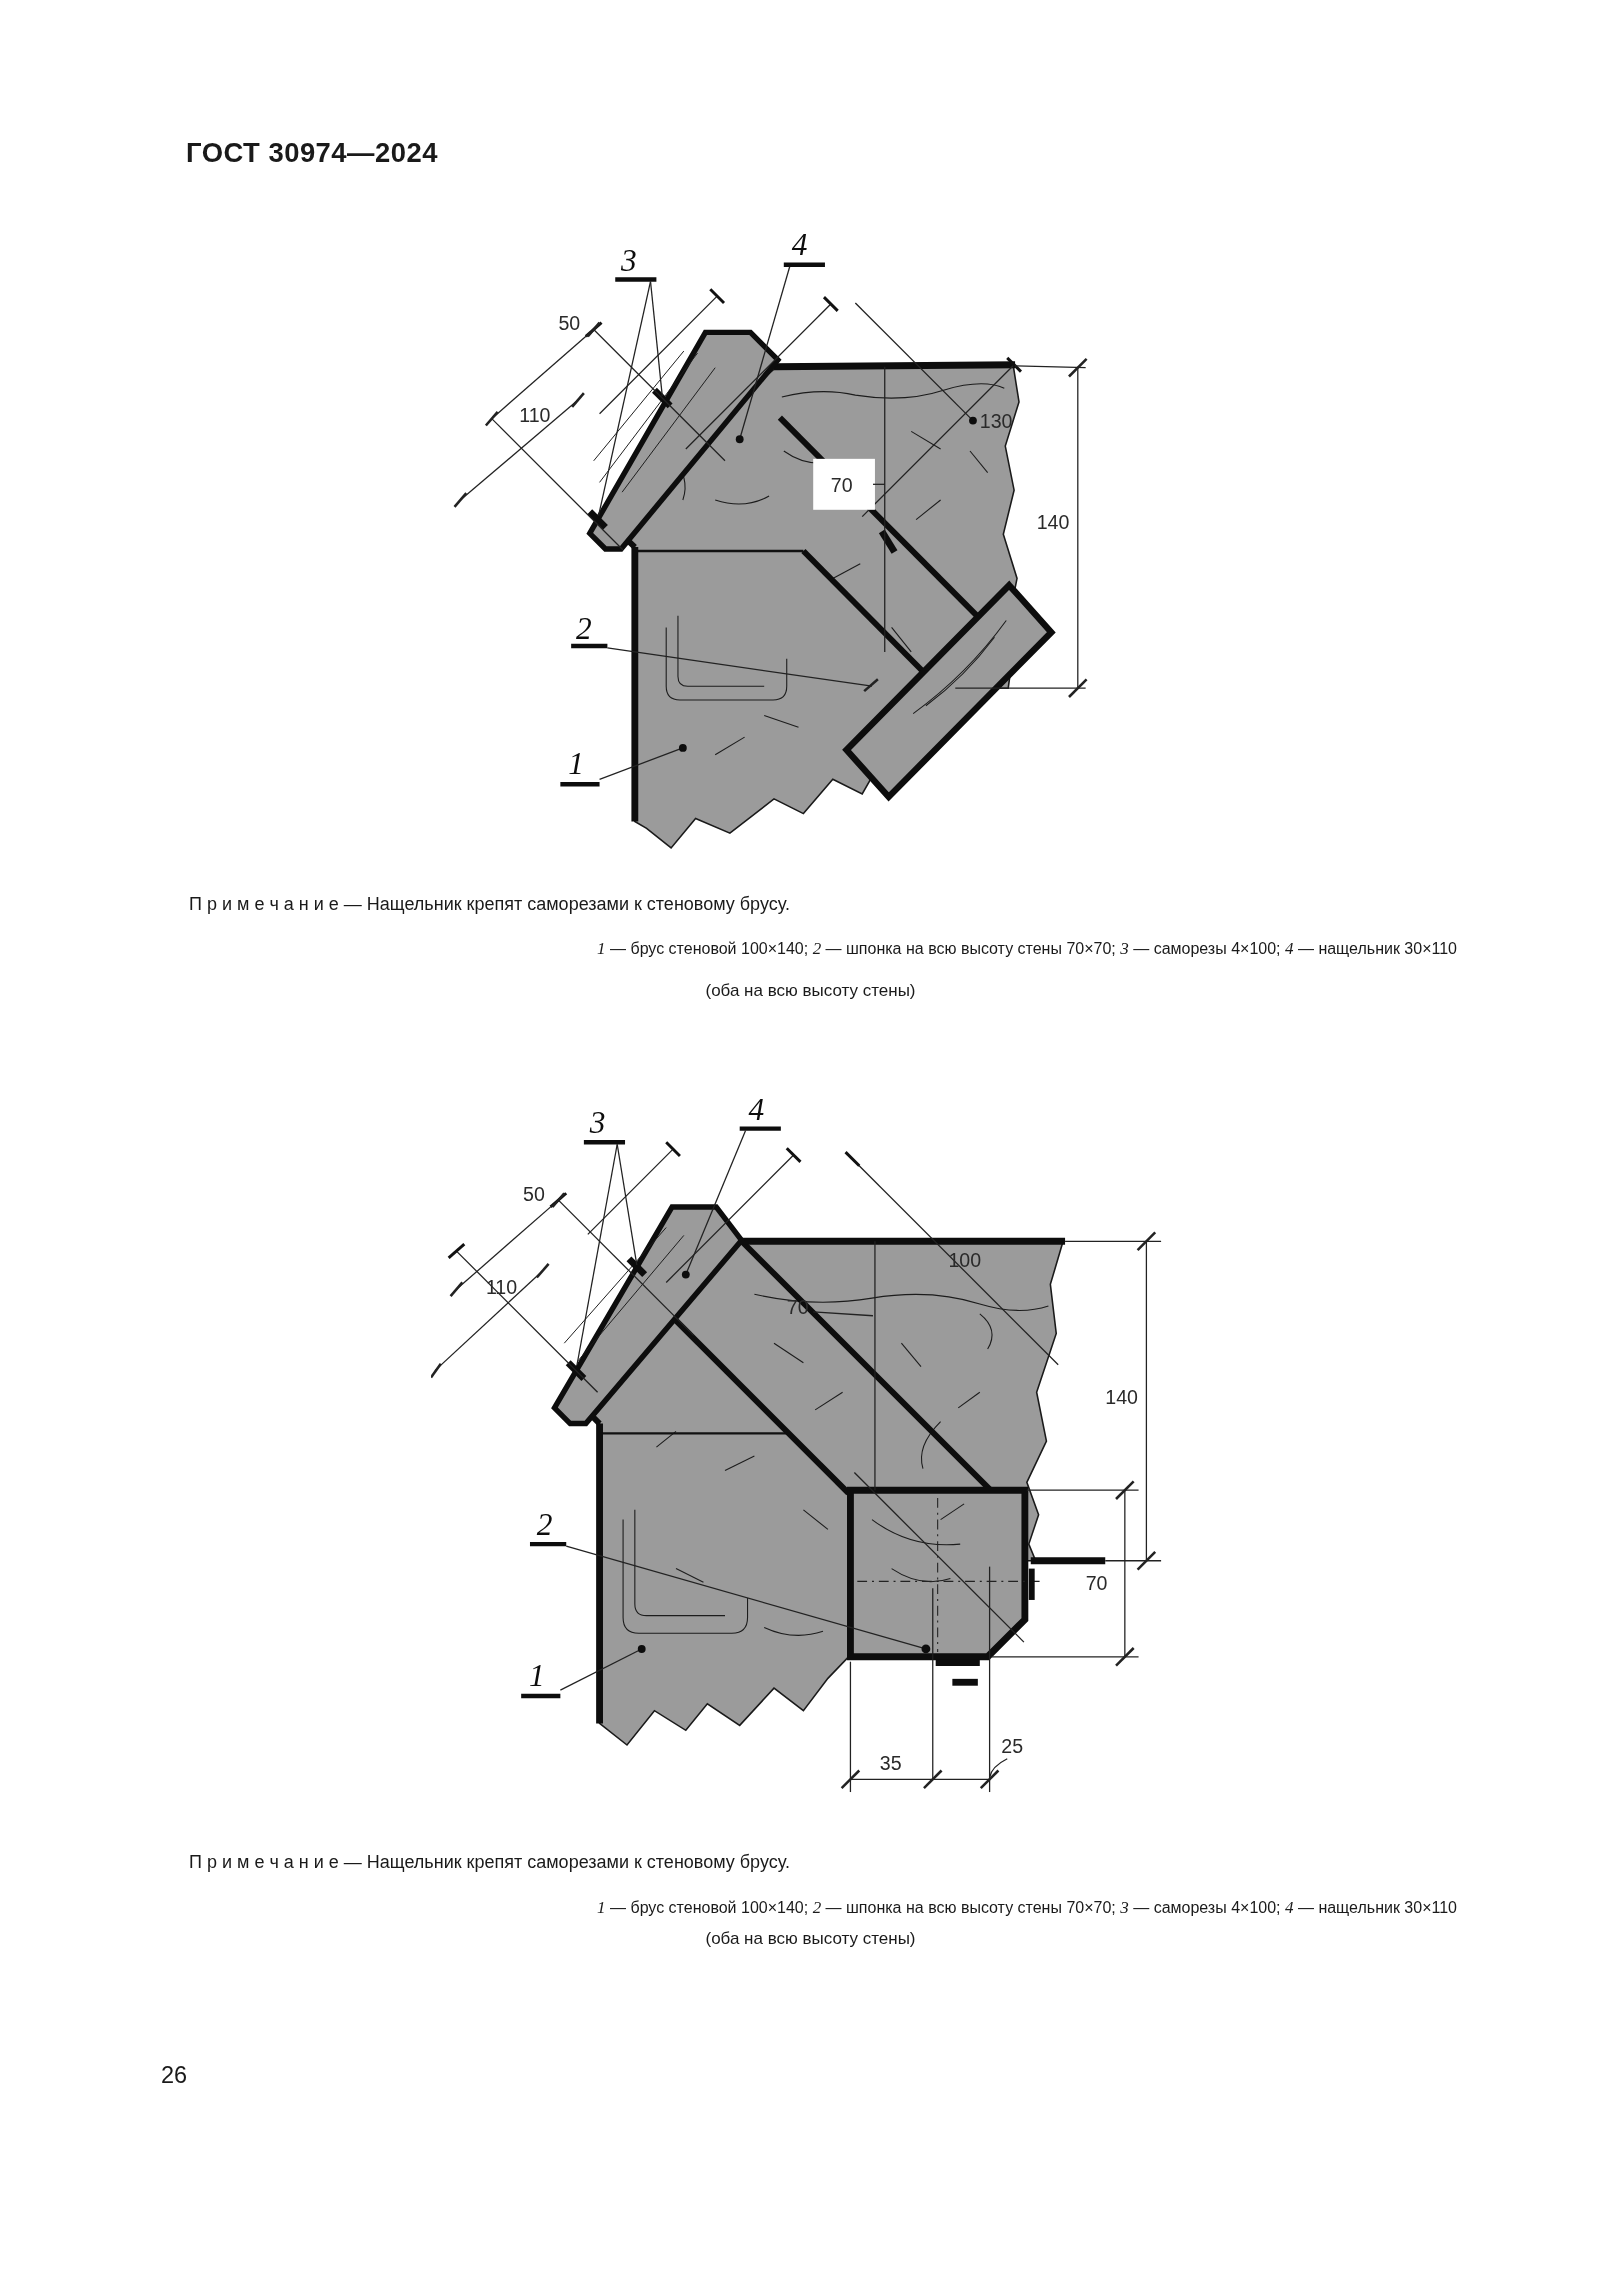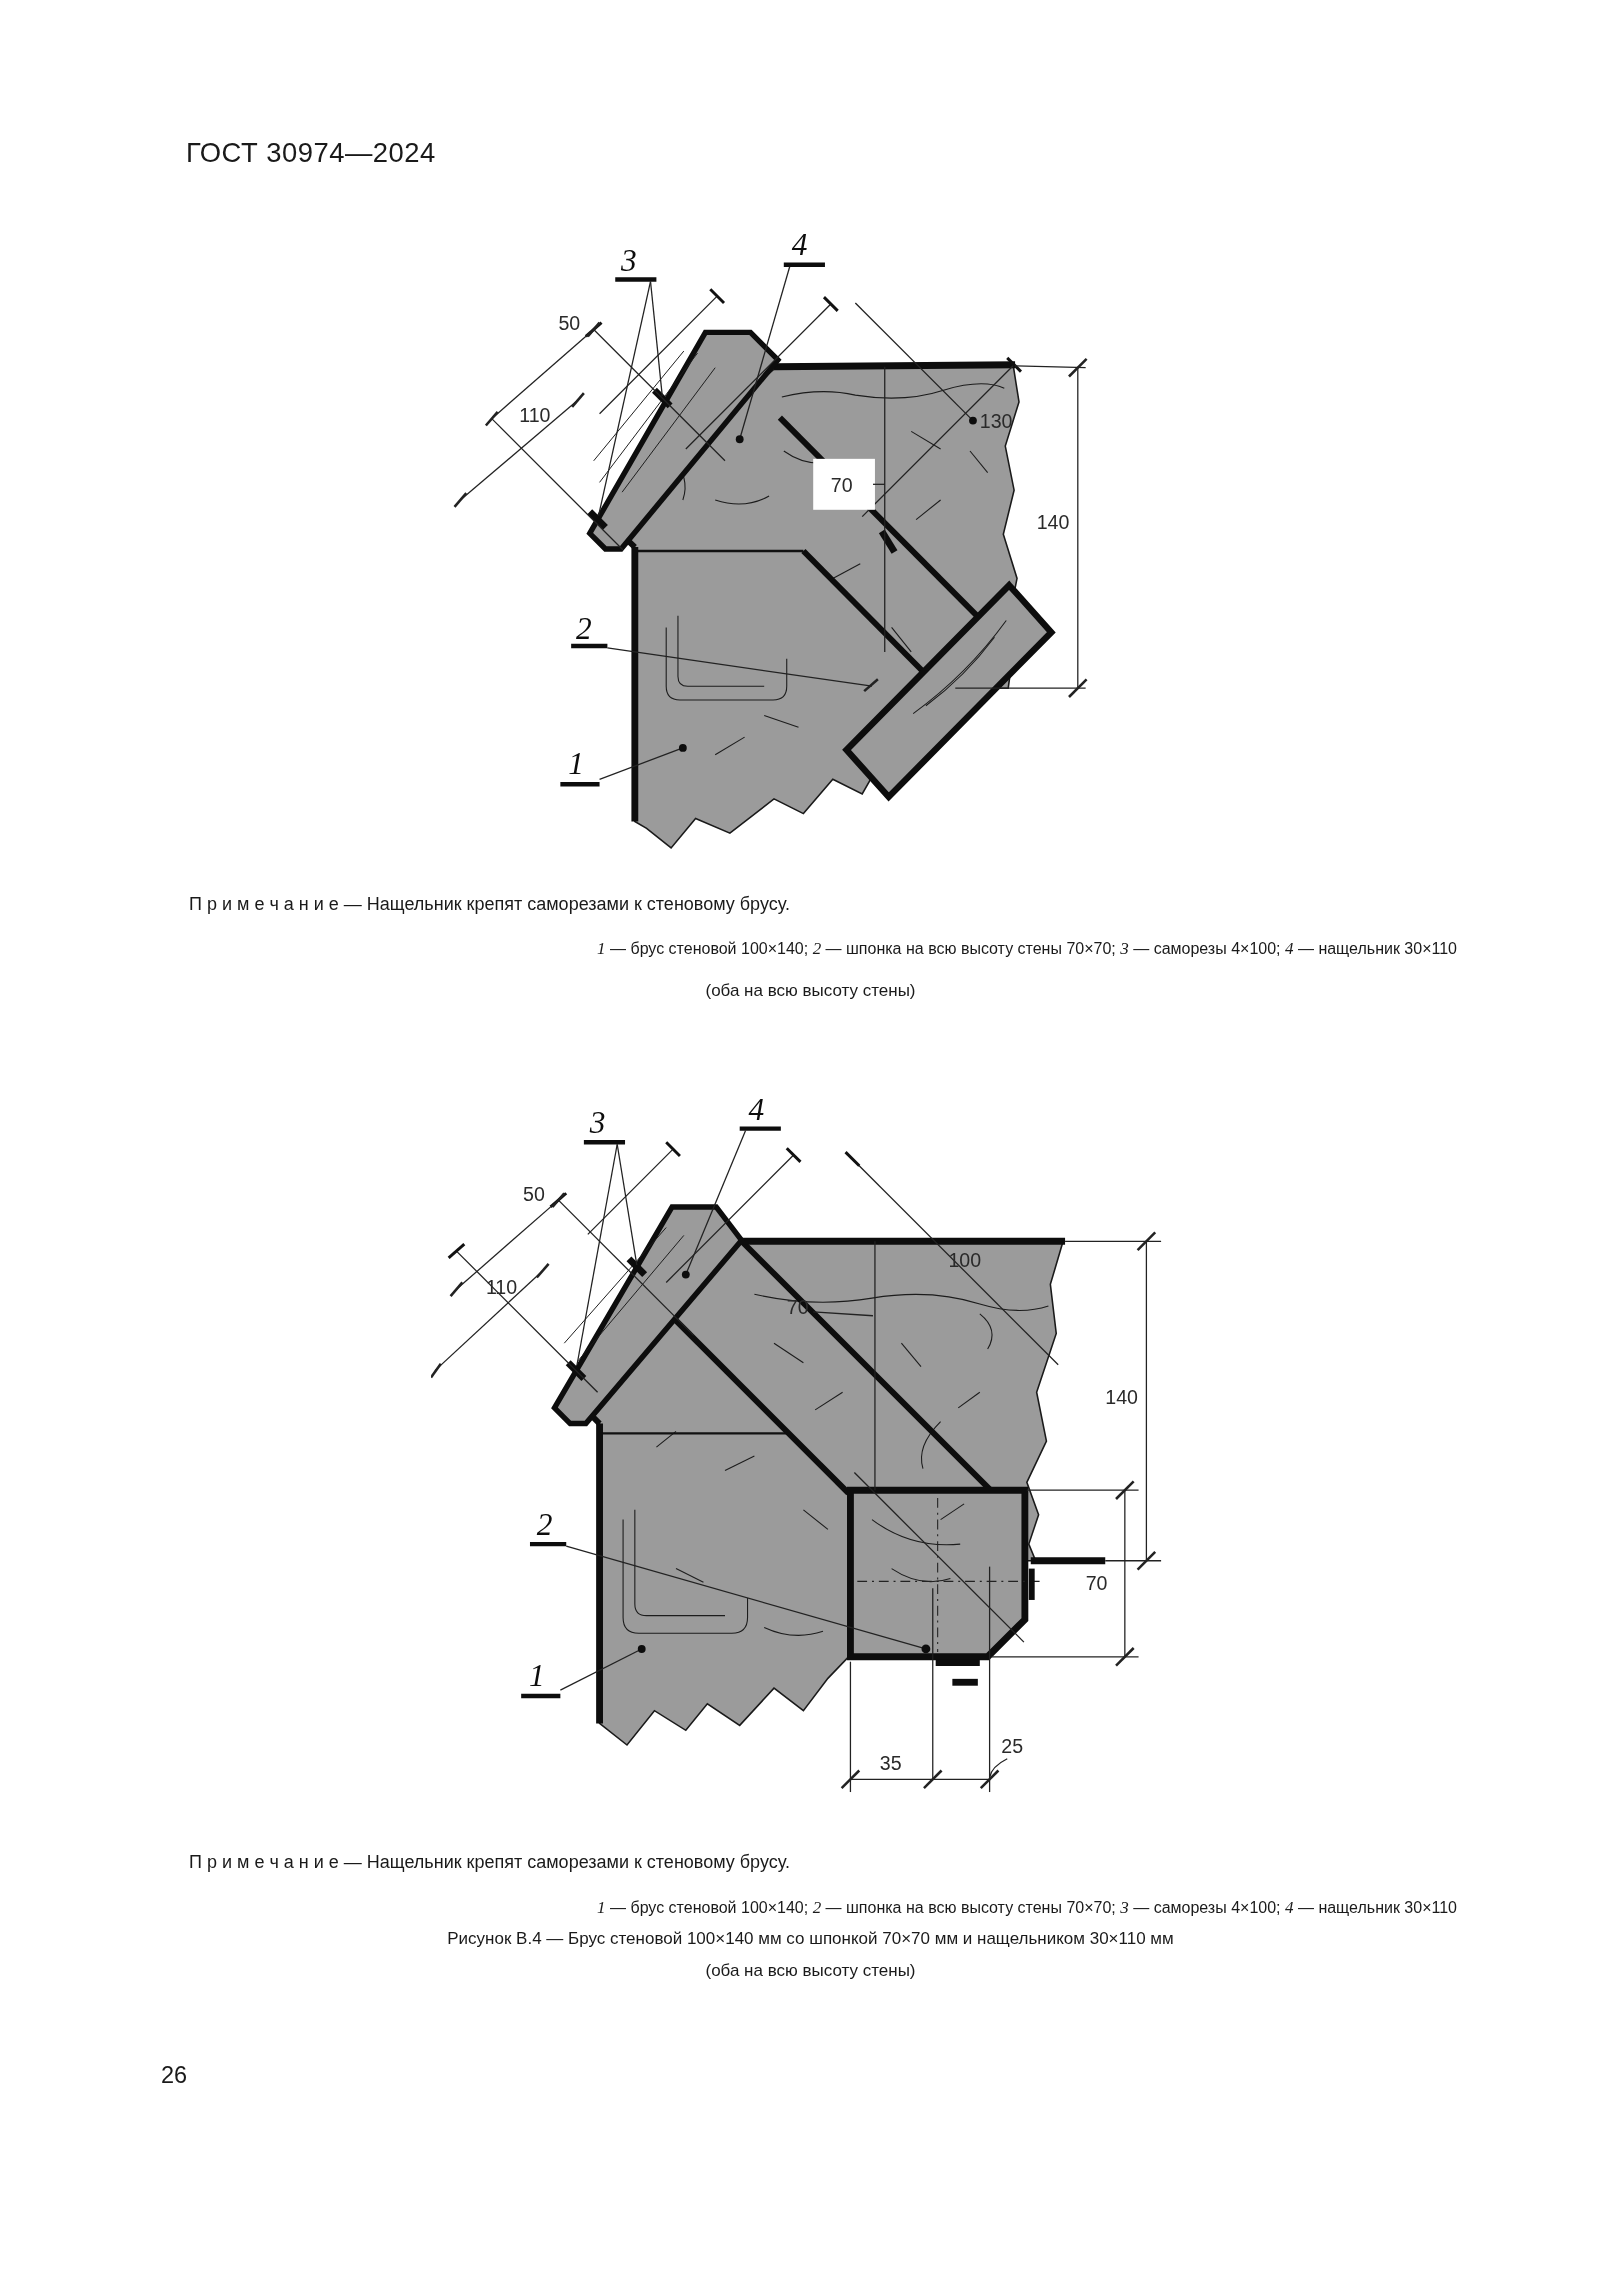--- a/index.html
+++ b/index.html
@@ -1,18 +1,18 @@
 <!DOCTYPE html>
 <html><head>
 <meta charset="utf-8">
 <style>
   html,body{margin:0;padding:0;background:#777;}
   #page{position:relative;width:1621px;height:2293px;background:#ffffff;
         font-family:"Liberation Sans",sans-serif;color:#1a1a1a;overflow:hidden;}
-  .hdr{position:absolute;left:186px;top:137px;font-size:27.4px;font-weight:normal;letter-spacing:0.5px;}
+  .hdr{position:absolute;left:186px;top:137px;font-size:27.4px;font-weight:bold;letter-spacing:0.5px;}
   .note{position:absolute;left:189px;width:1255px;font-size:18px;}
   .legend{position:absolute;left:202px;width:1255px;font-size:16px;text-align:right;}
   .legend i{font-family:"Liberation Serif",serif;font-size:17px;}
   .cap{position:absolute;left:196px;width:1229px;text-align:center;font-size:17px;line-height:32px;}
   .pgnum{position:absolute;left:161px;top:2062px;font-size:23.5px;}
   svg{position:absolute;}
   .wood{fill:#9b9b9b;stroke:#1a1a1a;stroke-width:1.6;}
   .woodpart{fill:#9b9b9b;}
   .edge{stroke:#0d0d0d;fill:none;stroke-linecap:butt;}
   .w7{stroke-width:7px;} .w6{stroke-width:6px;}
@@ -278,19 +278,18 @@
 
   <div class="note" style="top:1852px">
     <span>П р и м е ч а н и е</span>
     <span> </span>
     <span>— Нащельник крепят саморезами к стеновому брусу.</span>
   </div>
   <div class="legend" style="top:1898px">
     <i>1</i><span> — брус стеновой 100×140; </span><i>2</i><span> — шпонка на всю высоту стены 70×70; </span><i>3</i><span> — саморезы 4×100; </span><i>4</i><span> — нащельник 30×110</span>
   </div>
   <div class="cap" style="top:1923px">
-    <div>Рисунок В.4 — Брус стеновой 100×140 мм со шпонкой 70×70 мм и нащельником 30×110 мм</div>
     <div>(оба на всю высоту стены)</div>
   </div>
 
   <div class="pgnum">26</div>
 </div>
 
 
 </body></html>

